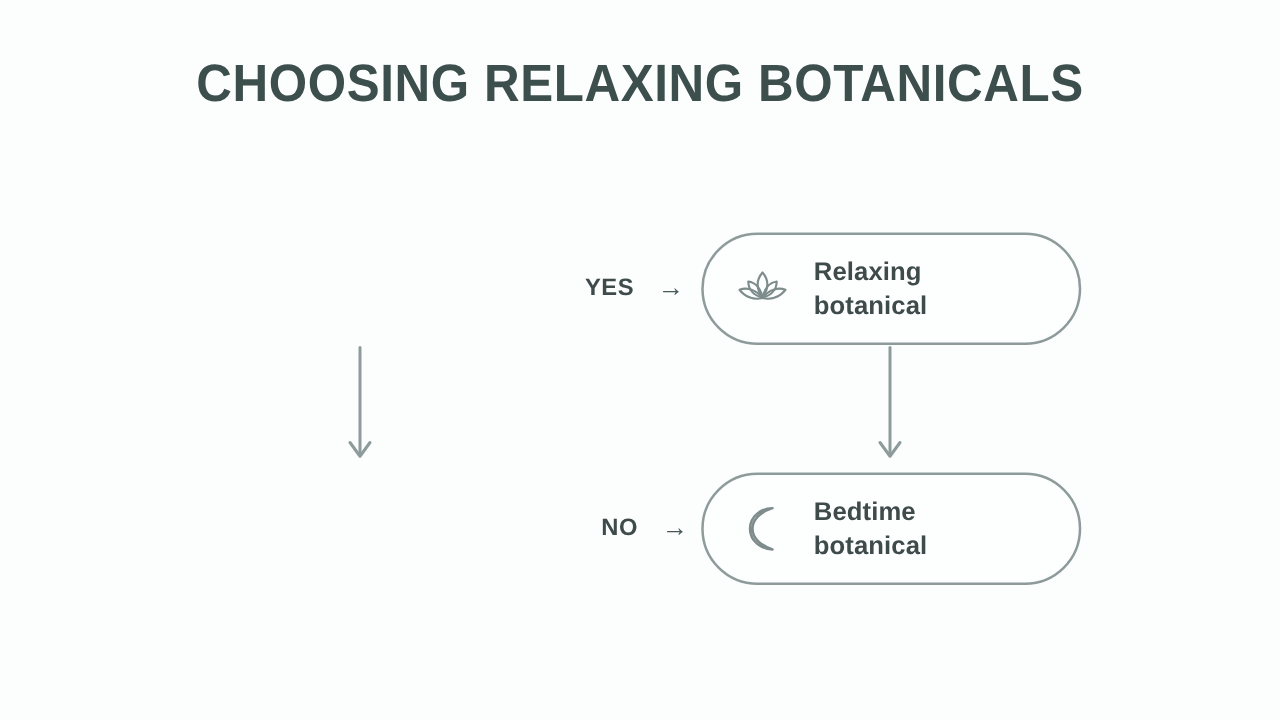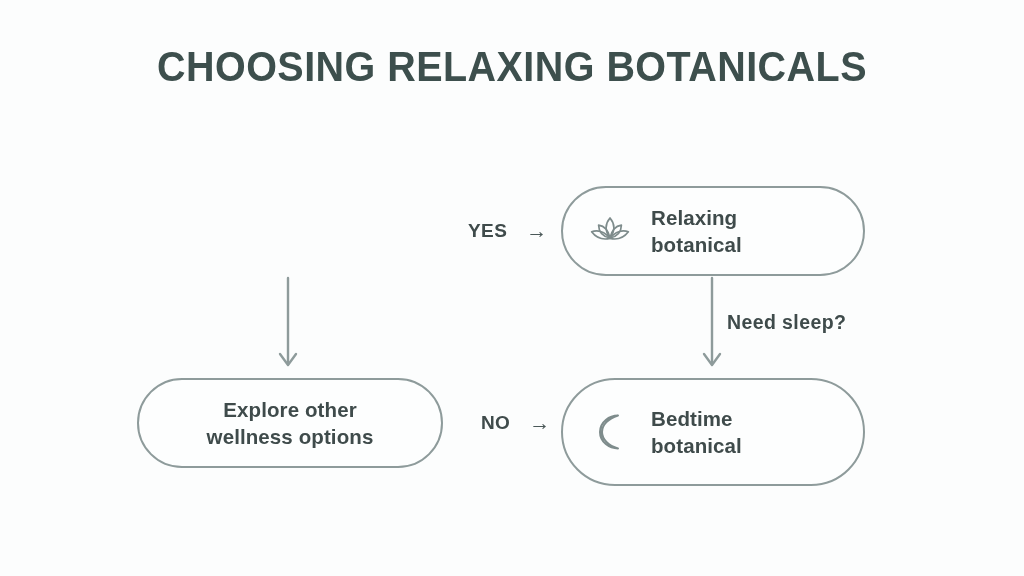--- a/index.html
+++ b/index.html
@@ -64,21 +64,21 @@
     white-space: pre-line;
   }
   .pill.with-icon .pill-label {
     text-align: left;
     margin-left: 18px;
   }
 
   .node-stressed   { left: 137px; top: 186px; width: 306px; height: 90px; }
   .node-relaxing   { left: 561px; top: 186px; width: 304px; height: 90px; }
   .node-explore    { left: 137px; top: 378px; width: 306px; height: 90px; }
-  .node-bedtime    { left: 561px; top: 378px; width: 304px; height: 108px; }
+  .node-bedtime    { left: 561px; top: 378px; width: 304px; height: 90px; }
 
   
   .icon-box {
     flex: 0 0 auto;
     width: 46px;
     height: 46px;
     display: flex;
     align-items: center;
     justify-content: center;
   }
@@ -156,28 +156,21 @@
     </svg>
   </div>
 
   <div class="connector conn-right">
     <svg width="40" height="100" viewBox="0 0 40 100" fill="none" stroke="#8e9b9b" stroke-width="2.4" stroke-linecap="round" stroke-linejoin="round">
       <line x1="20" y1="2" x2="20" y2="88"></line>
       <polyline points="12,78 20,89 28,78"></polyline>
     </svg>
   </div>
 
-  <div class="edge-label label-sleep">
-    <span>Need sleep?</span>
-  </div>
 
-  <div class="pill centered node-explore">
-    <span class="pill-label">Explore other
-wellness options</span>
-  </div>
 
   <div class="edge-label label-no">
     <span>NO</span>
     <span class="arrow-glyph">→</span>
   </div>
 
   <div class="pill with-icon node-bedtime">
     <span class="icon-box">
       <svg width="40" height="44" viewBox="0 0 40 44" fill="none" stroke="#7e8c8c" stroke-width="2" stroke-linecap="round" stroke-linejoin="round">
         <path d="M28 5.5 C18.5 8.5 12 14.6 12 22 C12 29.4 18.5 35.5 28 38.5

